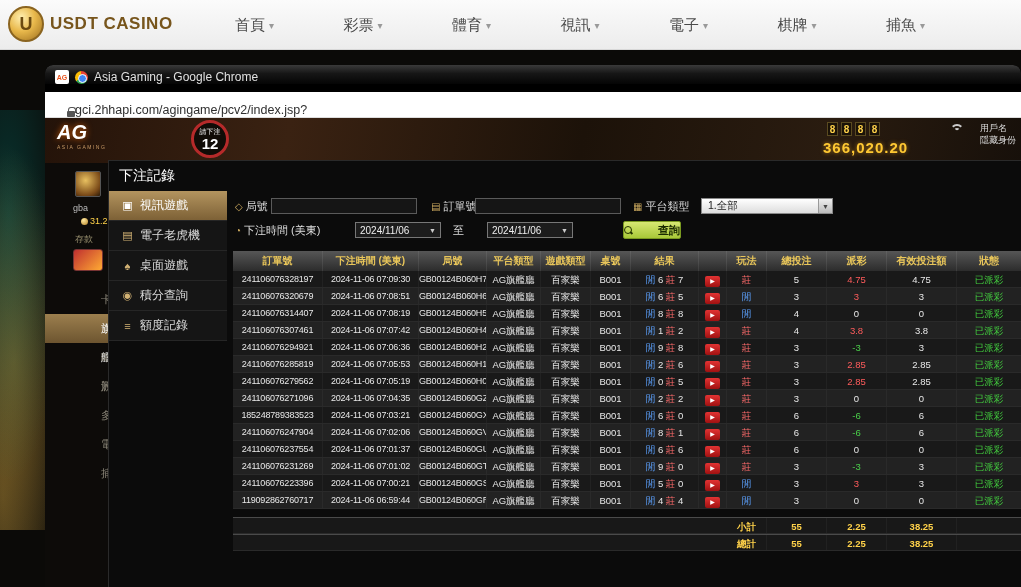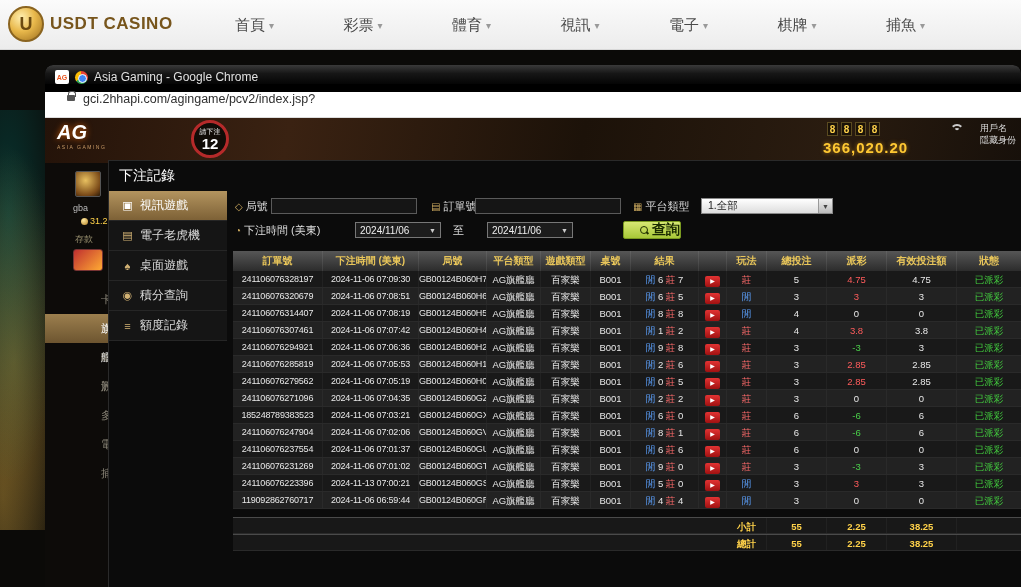--- a/index.html
+++ b/index.html
@@ -35,21 +35,21 @@
             background:linear-gradient(#3a3a3a,#161616 45%,#050505);
             display:flex;align-items:flex-end;gap:6px;padding-left:10px;border-radius:8px 8px 0 0;}
   .fav-ag{width:14px;height:14px;background:#fff;border-radius:2px;color:#e8541e;
           font-size:7px;font-weight:bold;display:flex;align-items:center;justify-content:center;}
   .chrome-icon{width:13px;height:13px;border-radius:50%;position:relative;
           background:conic-gradient(#ea4335 0 33%,#34a853 0 66%,#fbbc05 0 100%);}
   .chrome-icon::after{content:"";position:absolute;left:3px;top:3px;width:7px;height:7px;
           background:#4285f4;border:1.5px solid #fff;border-radius:50%;}
   .title-text{color:#e0e0e0;font-size:12px;}
   .urlbar{position:absolute;left:0;top:27px;width:100%;height:26px;background:#fff;
-          display:flex;align-items:flex-start;gap:8px;padding-left:22px;border-bottom:1px solid #ddd;}
+          display:flex;align-items:flex-end;padding-left:22px;border-bottom:1px solid #ddd;}
   .lock{width:8px;height:6px;background:#555;border-radius:1px;position:relative;display:inline-block;margin-top:3px;}
   .lock::before{content:"";position:absolute;left:1px;top:-4px;width:6px;height:5px;
           border:1.5px solid #555;border-bottom:none;border-radius:3px 3px 0 0;}
   .url{font-size:12.5px;color:#2f2f2f;}
 
   
   .ag-page{position:absolute;left:0;top:53px;right:0;bottom:0;background:#0c0a08;}
   .ag-header{position:absolute;left:0;top:0;width:100%;height:45px;
      background:linear-gradient(100deg,#241309 0%,#3a2212 25%,#1c1209 55%,#2a1c10 80%,#17100a 100%);}
   .ag-logo{position:absolute;left:12px;top:4px;color:#fff;font-size:20px;font-style:italic;
@@ -108,22 +108,22 @@
      border:1px solid #888;color:#222;font-size:10.5px;display:flex;align-items:center;
      justify-content:space-between;padding-left:6px;cursor:pointer;}
   .dd-arrow{width:14px;height:14px;background:linear-gradient(#eee,#bbb);border-left:1px solid #999;
      color:#444;font-size:7px;display:flex;align-items:center;justify-content:center;}
   .fdate{position:absolute;height:16px;width:86px;background:#1c1c1c;border:1px solid #777;color:#eee;
      font-size:10px;display:flex;align-items:center;justify-content:space-between;
      padding:0 4px;cursor:pointer;}
   .fdate .dda{color:#ccc;font-size:7px;}
   .to-label{position:absolute;font-size:11px;color:#ddd;}
   .search-btn{position:absolute;height:18px;width:58px;background:linear-gradient(#d7e873,#a8c838);
-     border:1px solid #7a9a20;border-radius:2px;color:#1a2a00;font-size:14px;font-weight:bold;
-     display:flex;align-items:center;justify-content:flex-end;gap:3px;cursor:pointer;}
+     border:1px solid #7a9a20;border-radius:2px;color:#1a2a00;font-size:11px;font-weight:bold;
+     display:flex;align-items:center;justify-content:space-between;gap:3px;cursor:pointer;}
   .mag{width:9px;height:9px;display:inline-block;position:relative;}
   .mag::before{content:"";position:absolute;left:0;top:0;width:6px;height:6px;
      border:1.5px solid #233300;border-radius:50%;}
   .mag::after{content:"";position:absolute;left:6px;top:6px;width:3px;height:1.5px;
      background:#233300;transform:rotate(45deg);}
 
   
   .btable{position:absolute;left:124px;top:90px;width:789px;font-size:9.5px;
      --cols:90px 96px 68px 54px 50px 40px 68px 28px 40px 60px 60px 70px 65px;}
   .thead{display:grid;grid-template-columns:var(--cols);height:20px;line-height:20px;
@@ -498,21 +498,21 @@
                 <div class="tcell c6"><span class="pl">閒</span><span> 9 </span><span class="bk">莊</span><span> 0</span></div>
                 <div class="tcell c7"><span class="playbtn">▶</span></div>
                 <div class="tcell c8 banker">莊</div>
                 <div class="tcell c9">3</div>
                 <div class="tcell c10 neg">-3</div>
                 <div class="tcell c11">3</div>
                 <div class="tcell c12 status">已派彩</div>
               </div>
               <div class="trow">
                 <div class="tcell c0">241106076223396</div>
-                <div class="tcell c1">2024-11-13 07:00:21</div>
+                <div class="tcell c1">2024-11-06 07:00:21</div>
                 <div class="tcell c2">GB00124B060GS</div>
                 <div class="tcell c3">AG旗艦廳</div>
                 <div class="tcell c4">百家樂</div>
                 <div class="tcell c5">B001</div>
                 <div class="tcell c6"><span class="pl">閒</span><span> 5 </span><span class="bk">莊</span><span> 0</span></div>
                 <div class="tcell c7"><span class="playbtn">▶</span></div>
                 <div class="tcell c8 player">閒</div>
                 <div class="tcell c9">3</div>
                 <div class="tcell c10 pos">3</div>
                 <div class="tcell c11">3</div>

